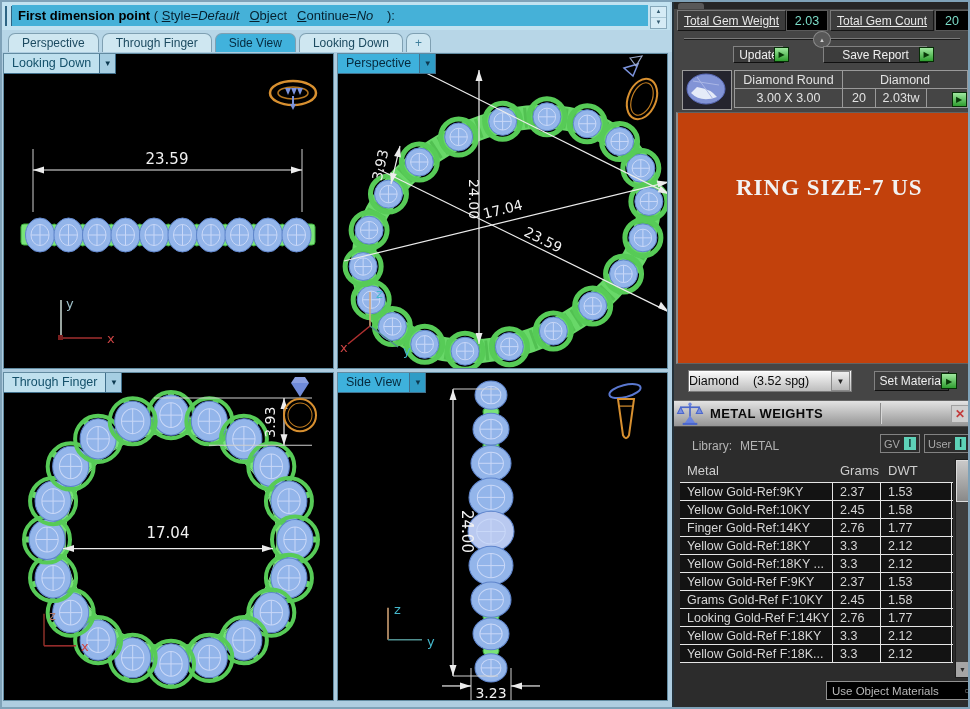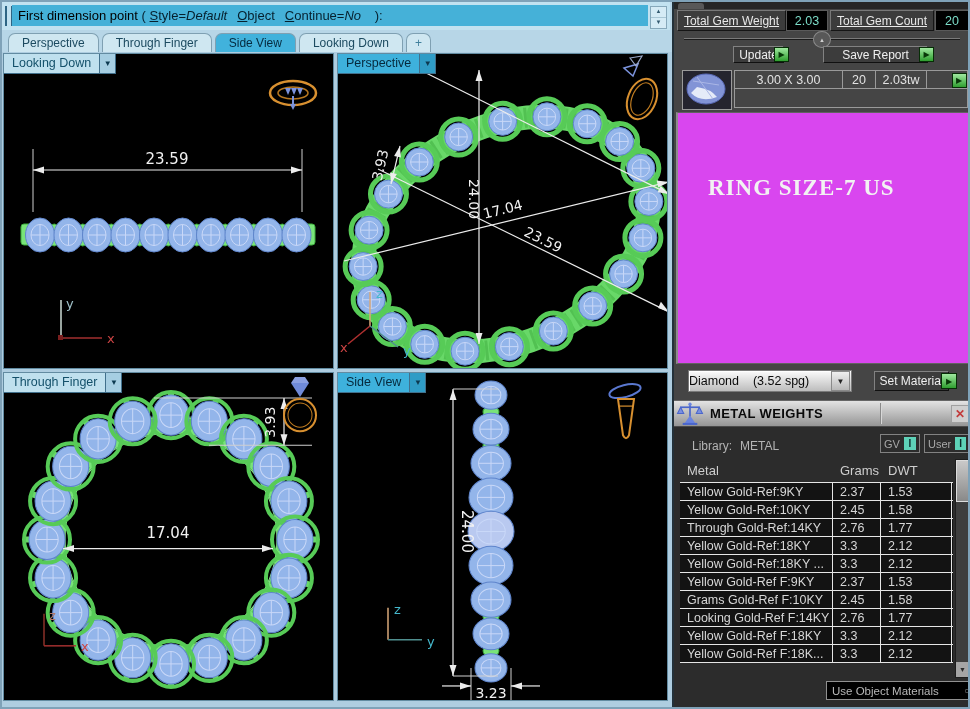--- a/index.html
+++ b/index.html
@@ -6,21 +6,21 @@
   #app{position:relative;width:970px;height:709px;box-sizing:border-box;
        background:#b7d6e7;border:2px solid #7fa2b8;overflow:hidden;
        font-family:"Liberation Sans",sans-serif;}
   
   .cmdbar{position:absolute;left:0;top:0;width:668px;height:28px;background:#c2e2f0;}
   .grip{position:absolute;left:3px;top:4px;width:4px;height:20px;
         border-left:2px solid #2e6584;border-right:2px solid #2e6584;}
   .cmdline{position:absolute;left:10px;top:3px;width:636px;height:21px;background:#45b1d8;
            display:flex;align-items:center;padding:0 6px;font-size:13px;color:#06202e;
            white-space:pre;box-sizing:border-box;}
-  .cmdline .b{font-weight:normal;color:#000;}
+  .cmdline .b{font-weight:bold;color:#000;}
   .u{text-decoration:underline;}
   .it{font-style:italic;}
   .opt{margin-right:10px;}
   .cspin{position:absolute;right:3px;top:4px;width:15px;height:21px;background:#d5ebf5;
          border:1px solid #86a8ba;display:flex;flex-direction:column;}
   .cspin span{flex:1;font-size:6px;line-height:9px;text-align:center;color:#335a70;
               border-bottom:1px solid #a8c6d4;}
   .cspin span:last-child{border-bottom:none;}
   
   .tabs{position:absolute;left:0;top:29px;width:668px;height:21px;display:flex;
@@ -74,22 +74,22 @@
       justify-content:center;box-sizing:border-box;}
   .thumbbox{position:absolute;left:8px;top:68px;width:48px;height:38px;background:#24242e;
             border:1px solid #9a9a9a;}
   .ginfo{position:absolute;left:60px;top:68px;width:234px;height:38px;
          border:1px solid #9a9a9a;font-size:12.5px;color:#e2e2e2;box-sizing:border-box;}
   .grow{display:flex;height:18px;box-sizing:border-box;}
   .grow:first-child{border-bottom:1px solid #9a9a9a;}
   .gcell{display:flex;align-items:center;justify-content:center;box-sizing:border-box;
          border-right:1px solid #9a9a9a;}
   .gcell:last-child{border-right:none;}
-  .report{position:absolute;left:2px;top:110px;width:294px;height:252px;background:#d946ef;
-          border:1px solid #626262;border-left:2px solid #8c8c8c;box-sizing:border-box;}
+  .report{position:absolute;left:2px;top:110px;width:294px;height:252px;background:#c2410c;
+          border:1px solid #626262;border-left:2px solid #8c8c8c;box-sizing:border-box;padding-left:28px;}
   .ringsize{margin:62px 0 0 30px;font-family:"Liberation Serif",serif;font-weight:bold;
             font-size:23px;color:#f2f2f2;letter-spacing:1px;}
   .select{position:absolute;left:14px;top:368px;width:164px;height:22px;
           background:linear-gradient(#fbfbfb,#bdbdbd);border:1px solid #7a7a7a;
           box-shadow:inset 1px 1px 0 #fff;display:flex;align-items:center;
           font-size:12.5px;color:#0a0a0a;box-sizing:border-box;}
   .selval{flex:1;white-space:pre;overflow:hidden;}
   .selbtn{width:17px;height:18px;margin-right:1px;background:linear-gradient(#efefef,#b8b8b8);
           border:1px solid #8a8a8a;font-size:8px;color:#222;display:flex;align-items:center;
           justify-content:center;}
@@ -664,20 +664,24 @@
     <div class="thumbbox">
       <svg width="46" height="36" viewBox="0 0 46 36">
         <ellipse cx="23" cy="18" rx="19" ry="15" fill="#8294d6" stroke="#5a6ab8"></ellipse>
         <path d="M 8,22 Q 18,32 34,26 Q 28,18 14,16 Z" fill="#eef2fb" opacity="0.92"></path>
         <line x1="10" y1="10" x2="36" y2="14" stroke="#aab6e6" stroke-width="1"></line>
         <line x1="14" y1="6" x2="30" y2="28" stroke="#aab6e6" stroke-width="1"></line>
       </svg>
     </div>
     <div class="ginfo">
       <div class="grow">
+        <div class="gcell" style="width:108px;">Diamond Round</div>
+        <div class="gcell" style="flex:1;">Diamond</div>
+      </div>
+      <div class="grow">
         <div class="gcell" style="width:108px;">3.00 X 3.00</div>
         <div class="gcell" style="width:33px;">20</div>
         <div class="gcell" style="width:51px;">2.03tw</div>
         <div class="gcell" style="flex:1;position:relative;">
           <div class="go" style="left:12px;top:1px;position:relative;">
               <span>▶</span>
             </div>
         </div>
       </div>
     </div>
@@ -734,21 +738,21 @@
               <div>Yellow Gold-Ref:9KY</div>
               <div>2.37</div>
               <div>1.53</div>
             </div>
           <div class="mrow">
               <div>Yellow Gold-Ref:10KY</div>
               <div>2.45</div>
               <div>1.58</div>
             </div>
           <div class="mrow">
-              <div>Through Gold-Ref:14KY</div>
+              <div>Finger Gold-Ref:14KY</div>
               <div>2.76</div>
               <div>1.77</div>
             </div>
           <div class="mrow">
               <div>Yellow Gold-Ref:18KY</div>
               <div>3.3</div>
               <div>2.12</div>
             </div>
           <div class="mrow">
               <div>Yellow Gold-Ref:18KY ...</div>

